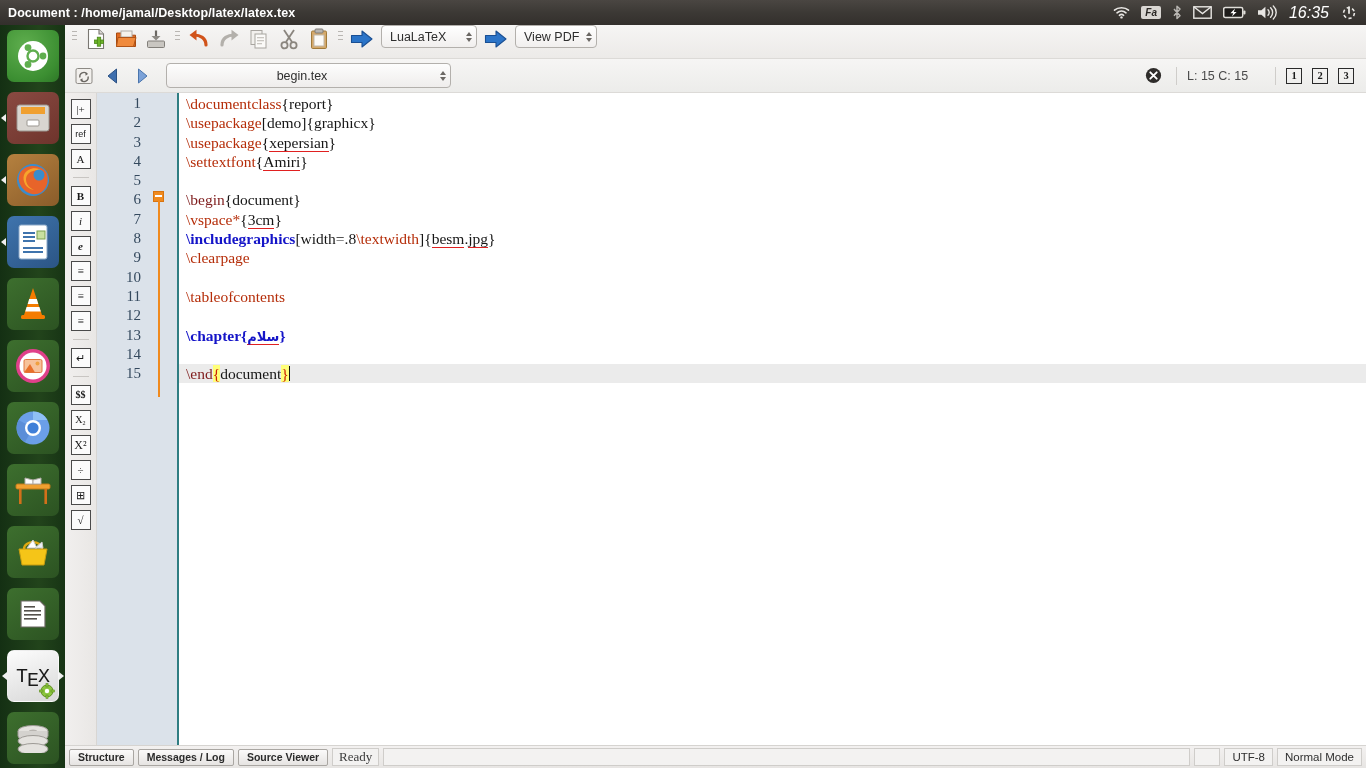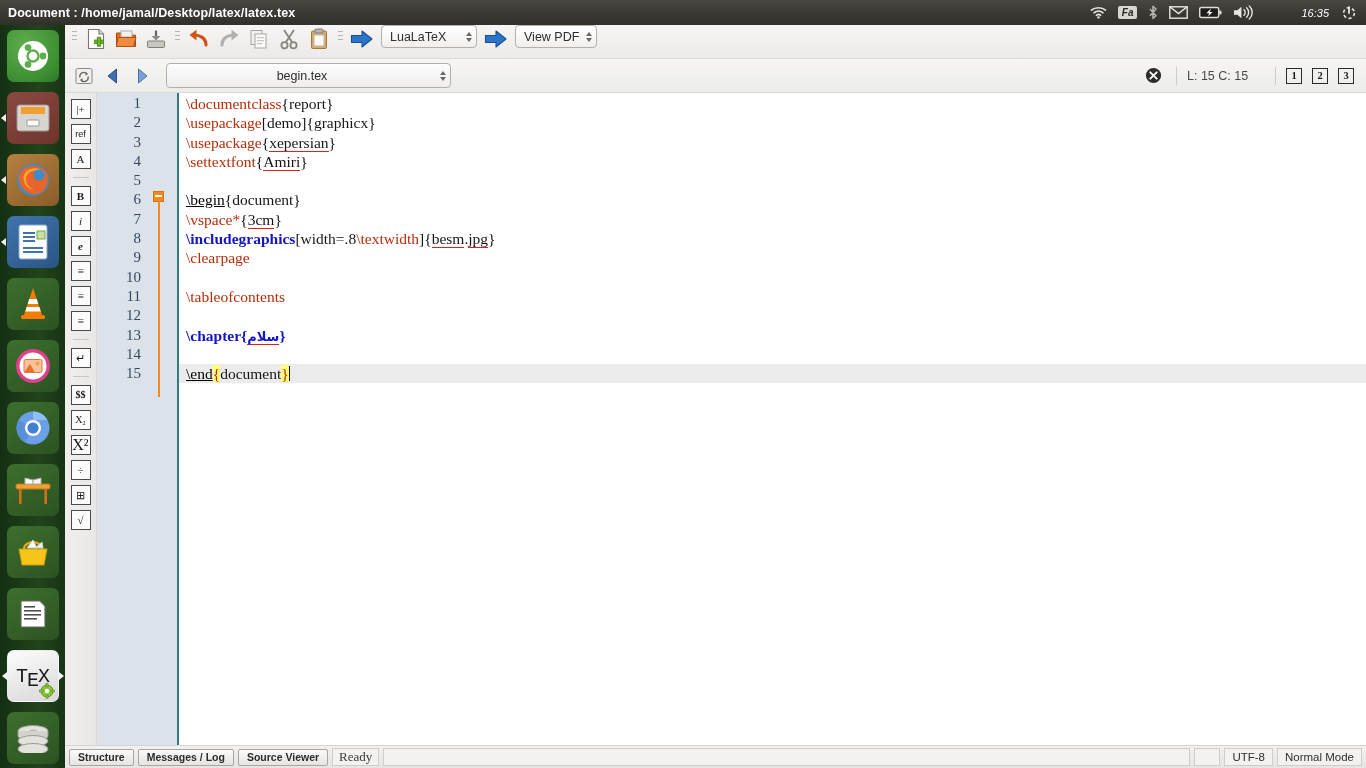--- a/index.html
+++ b/index.html
@@ -15,21 +15,21 @@
     position:absolute; left:0; top:0; width:1366px; height:25px;
     background:linear-gradient(to bottom,#4a4642 0%,#3c3935 50%,#332f2c 100%);
     display:flex; align-items:center; color:#ffffff;
   }
   #panel-title{
     margin-left:8px; font-size:12.5px; font-weight:bold; color:#ffffff;
     letter-spacing:.1px; white-space:nowrap;
   }
   #tray{ margin-left:auto; display:flex; align-items:center; gap:11px; padding-right:9px;font-style:italic; }
   .tray-ico{ display:flex; align-items:center; justify-content:center; height:25px; }
-  #tray-clock{ font-size:11px; color:#ffffff; padding:0 1px;margin-left:36px; }
+  #tray-clock{ font-size:16px; color:#ffffff; padding:0 1px; }
   .kbd-ind{
     background:#d9d6d2; color:#2a2724; font-size:10px; font-weight:bold;
     padding:1px 4px; border-radius:2px; line-height:11px;
   }
 
   
   #launcher{
     position:absolute; left:0; top:25px; width:65px; height:743px;
     background:linear-gradient(to right, rgba(18,44,18,.92), rgba(32,64,26,.86) 60%, rgba(22,50,20,.95));
     background-color:#2d5a22;
@@ -158,21 +158,21 @@
   #code{
     flex:1; position:relative; padding-top:1px; overflow:hidden;
     font-family:"Liberation Serif", serif; font-size:15.5px;
     color:#1a1a1a; background:#ffffff;
   }
   .cline{
     height:19.3px; line-height:19.3px; white-space:pre; padding-left:7px;
   }
   .cline.current{ background:#ebebeb; }
   .tk-cmd{ color:#b52d09; }
-  .tk-cmd2{ color:#000000;text-decoration:underline; }
+  .tk-cmd2{ color:#7f1d1d; }
   .tk-bold{ color:#1414c8; font-weight:bold; }
   .tk-plain{ color:#161616; }
   .tk-brace{ color:#cc2200; background:#ffff7a; }
   .sp{ border-bottom:1.5px solid #e02020; text-decoration:none; }
   .sp-wavy{ border-bottom:1.5px solid #e02020; }
   .caret{
     display:inline-block; width:1.4px; height:15px; background:#111;
     vertical-align:-2px; margin-left:0px;
   }
   .arabic{ font-family:"DejaVu Sans", sans-serif; font-size:13px; }
@@ -571,21 +571,21 @@
       <div class="st-btn" style="font-style:italic">i</div>
       <div class="st-btn" style="font-weight:bold;font-style:italic">e</div>
       <div class="st-btn">≡</div>
       <div class="st-btn">≡</div>
       <div class="st-btn">≡</div>
       <div class="st-div"></div>
       <div class="st-btn">↵</div>
       <div class="st-div"></div>
       <div class="st-btn" style="font-size:10px;font-weight:bold">$$</div>
       <div class="st-btn" style="font-size:10px">X₂</div>
-      <div class="st-btn" style="font-size:16px">X²</div>
+      <div class="st-btn" style="font-size:12px">X²</div>
       <div class="st-btn">÷</div>
       <div class="st-btn">⊞</div>
       <div class="st-btn">√</div>
     </div>
 
     <div id="code-area">
 
       <div id="gutter">
         <div class="gline">1</div>
         <div class="gline">2</div>

